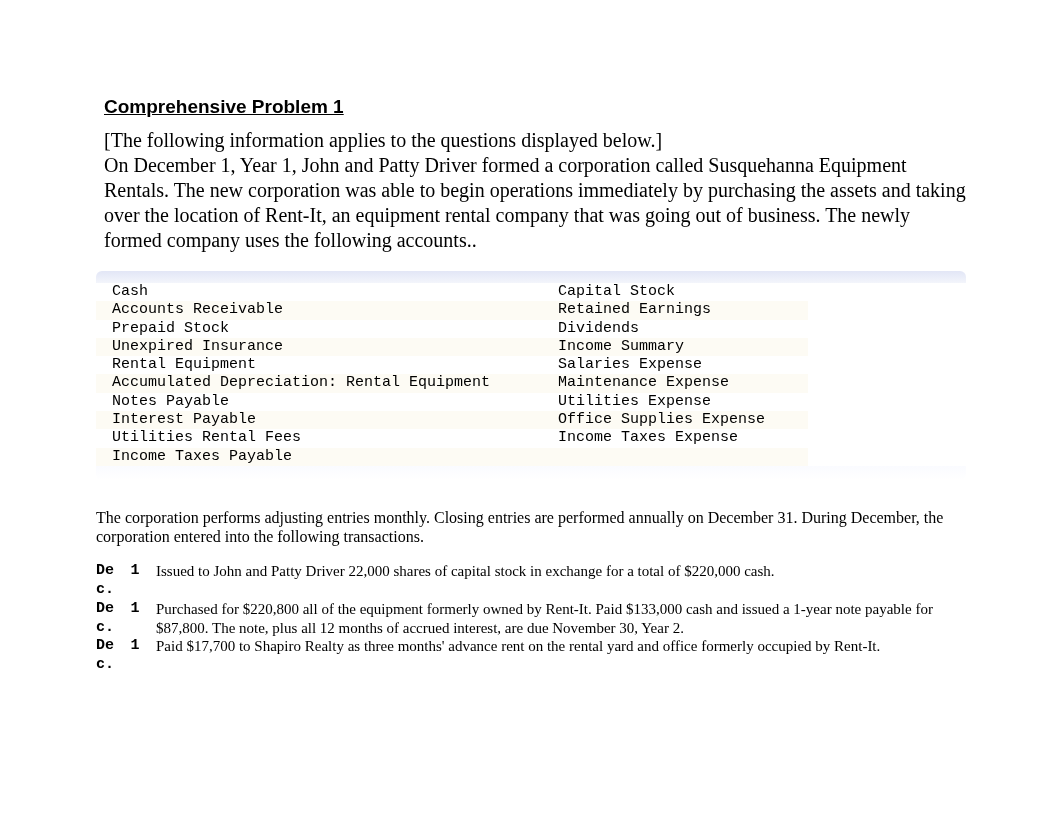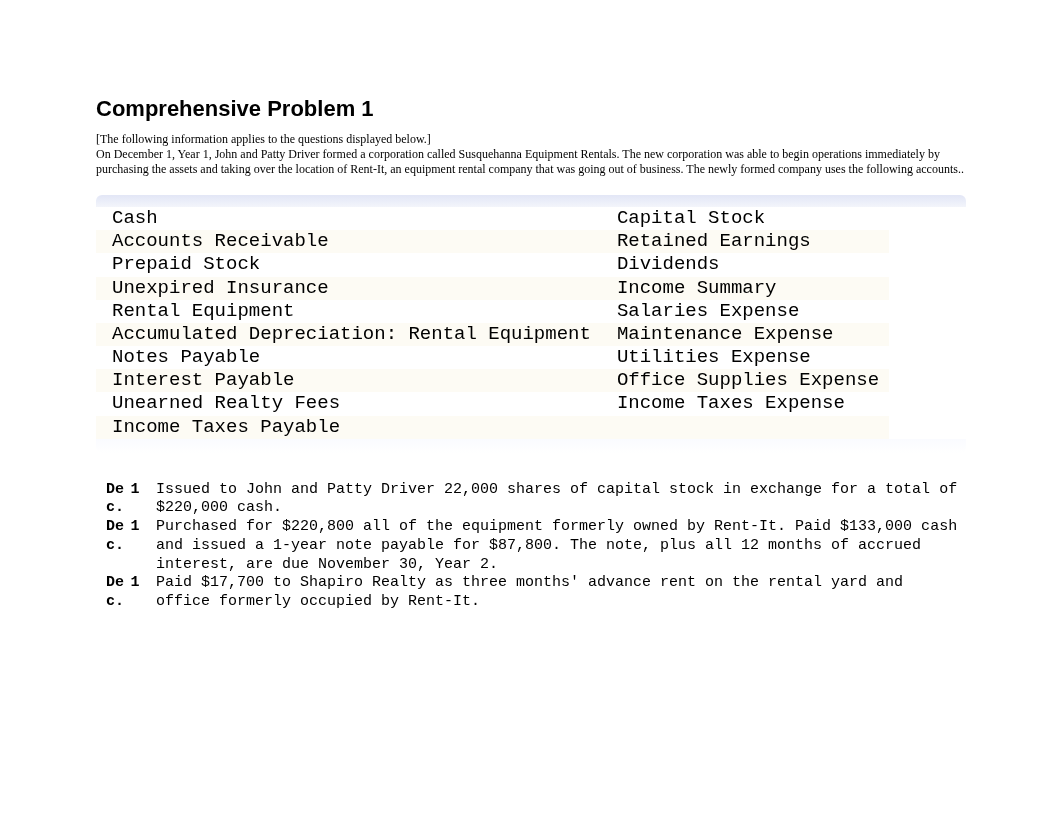--- a/index.html
+++ b/index.html
@@ -8,46 +8,47 @@
     background: #fff;
     font-family: "Times New Roman", Times, serif;
     color: #000;
     width: 1062px;
   }
   .page {
     padding: 96px 96px 60px 96px;
   }
   h1.title {
     font-family: Arial, Helvetica, sans-serif;
-    font-size: 22px;
+    font-size: 19px;
     font-weight: bold;
-    margin: 0 0 10px 0;
+    margin: 0 0 10px 8px;
+    text-decoration: underline;
   }
   .intro {
-    font-size: 12px;
+    font-size: 20px;
     line-height: 1.25;
-    margin: 0 0 18px 0;
+    margin: 0 0 18px 8px;
   }
   .accounts-block {
     margin: 0 0 28px 0;
     position: relative;
     border-radius: 6px;
     overflow: hidden;
   }
   .accounts-block .highlight-top {
     height: 12px;
     background: linear-gradient(#e2e6f6, #f3f5fb);
   }
   .accounts-block .highlight-bottom {
     height: 14px;
     background: linear-gradient(#fafbff, #ffffff);
   }
   .accounts-table {
     font-family: "Courier New", Courier, monospace;
-    font-size: 19px;
+    font-size: 15px;
     border-collapse: collapse;
     width: auto;
   }
   .accounts-table tr:nth-child(odd) { background: #ffffff; }
   .accounts-table tr:nth-child(even) { background: #fdfbf4; }
   .accounts-table td {
     padding: 0 10px 0 16px;
     vertical-align: top;
     white-space: nowrap;
     line-height: 1.22;
@@ -65,34 +66,34 @@
     border-collapse: collapse;
     font-size: 15px;
   }
   .trans-table td {
     vertical-align: top;
     padding: 0;
   }
   .trans-table td.date-month {
     font-family: "Courier New", Courier, monospace;
     font-weight: bold;
-    text-align: right;
+    text-align: left;
     width: 28px;
     line-height: 1.25;
   }
   .trans-table td.date-day {
     font-family: "Courier New", Courier, monospace;
     font-weight: bold;
     text-align: center;
     width: 22px;
     line-height: 1.25;
     padding-right: 6px;
   }
   .trans-table td.desc {
-    font-family: Liberation Mono, monospace;
+    font-family: Liberation Serif, serif;
     line-height: 1.25;
     padding-left: 4px;
   }
 </style>
 </head>
 <body>
 
 <div class="page">
 
   <h1 class="title">Comprehensive Problem 1</h1>
@@ -132,32 +133,33 @@
           </tr>
       <tr>
             <td class="col-left">Notes Payable</td>
             <td class="col-right">Utilities Expense</td>
           </tr>
       <tr>
             <td class="col-left">Interest Payable</td>
             <td class="col-right">Office Supplies Expense</td>
           </tr>
       <tr>
-            <td class="col-left">Unearned Realty Fees</td>
+            <td class="col-left">Utilities Rental Fees</td>
             <td class="col-right">Income Taxes Expense</td>
           </tr>
       <tr>
             <td class="col-left">Income Taxes Payable</td>
             <td class="col-right"></td>
           </tr>
     </tbody>
       </table>
     <div class="highlight-bottom"></div>
   </div>
 
+  <p class="mid-para">The corporation performs adjusting entries monthly. Closing entries are performed annually on December 31. During December, the corporation entered into the following transactions.</p>
 
   <table class="trans-table">
     <tbody>
         <tr>
       <td class="date-month">
         <span>De</span><br>
         <span>c.</span>
       </td>
       <td class="date-day">1</td>
       <td class="desc">Issued to John and Patty Driver 22,000 shares of capital stock in exchange for a total of $220,000 cash.</td>

